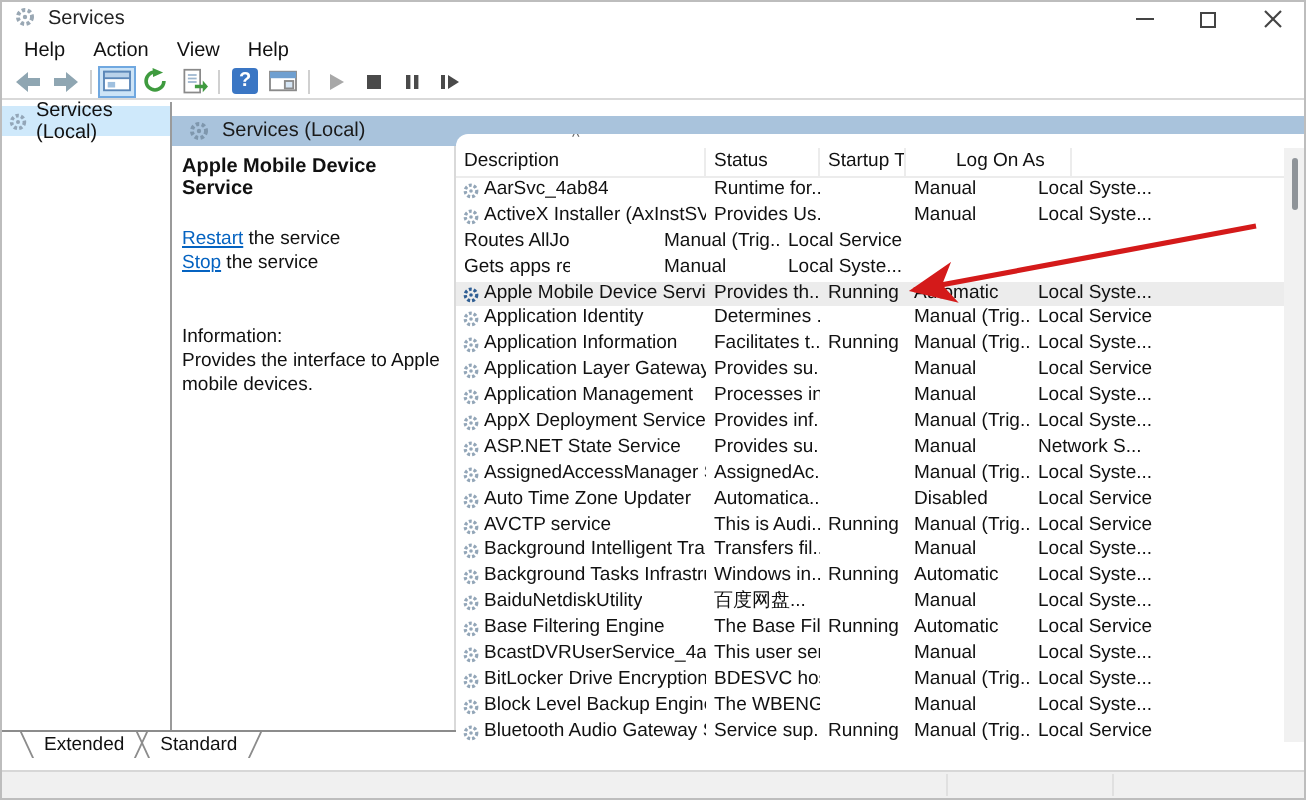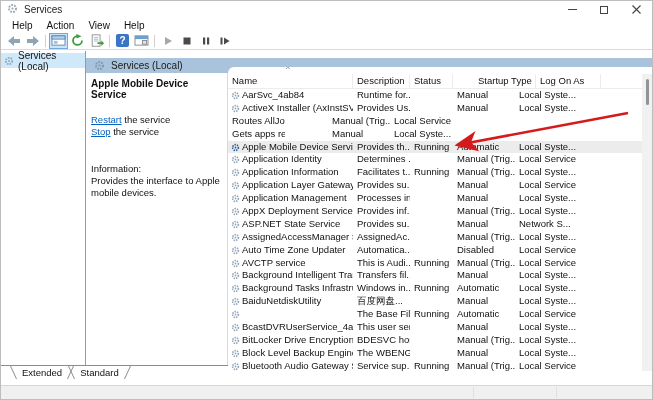--- a/index.html
+++ b/index.html
@@ -219,21 +219,20 @@
             <div><span class="link">Restart</span><span> the service</span></div>
             <div><span class="link">Stop</span><span> the service</span></div>
           </div>
           <div class="info-desc-label">Information:</div>
           <div class="info-desc">Provides the interface to Apple mobile devices.</div>
         </div>
 
         <div class="list">
           <div class="list-header">
 
-          <span class="lh-cell">Name</span>
               <span class="lh-cell">Description</span>
               <span class="lh-cell">Status</span>
               <span class="lh-cell">Startup Type</span>
               <span class="lh-cell">Log On As</span>
             </div>
           <span class="sort-caret">^</span>
           <div class="list-rows">
 
               <div class="row">
                 <span class="cell c-name">
@@ -458,20 +457,21 @@
                 <span class="cell c-startup">Manual</span>
                 <span class="cell c-logon">Local Syste...</span>
               </div>
 
               <div class="row">
                 <span class="cell c-name">
                   <svg class="gear" width="9" height="9" viewBox="0 0 10 10">
                     <circle cx="5" cy="5" r="3.2" fill="none" stroke="currentColor" stroke-width="1.8" stroke-dasharray="1.6 1.1"></circle>
                     <circle cx="5" cy="5" r="1" fill="currentColor"></circle>
                   </svg>
+                  <span class="nm">Base Filtering Engine</span>
                 </span>
                 <span class="cell c-desc">The Base Fil...</span>
                 <span class="cell c-status">Running</span>
                 <span class="cell c-startup">Automatic</span>
                 <span class="cell c-logon">Local Service</span>
               </div>
 
               <div class="row">
                 <span class="cell c-name">
                   <svg class="gear" width="9" height="9" viewBox="0 0 10 10">

